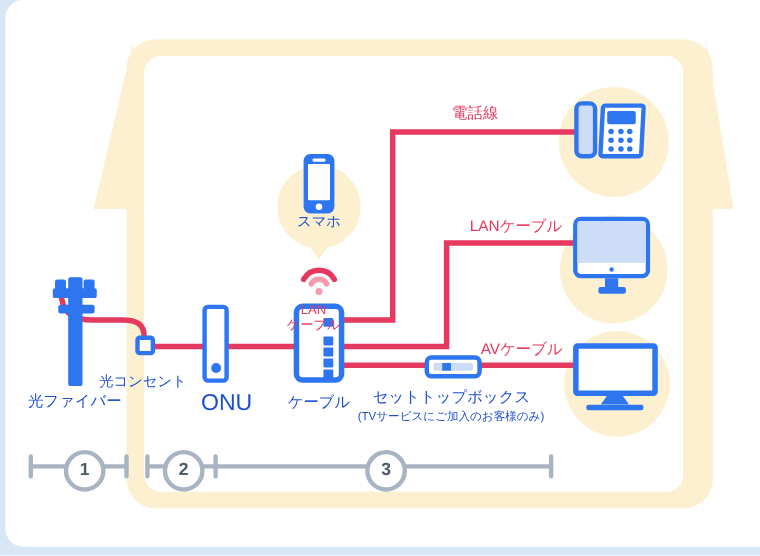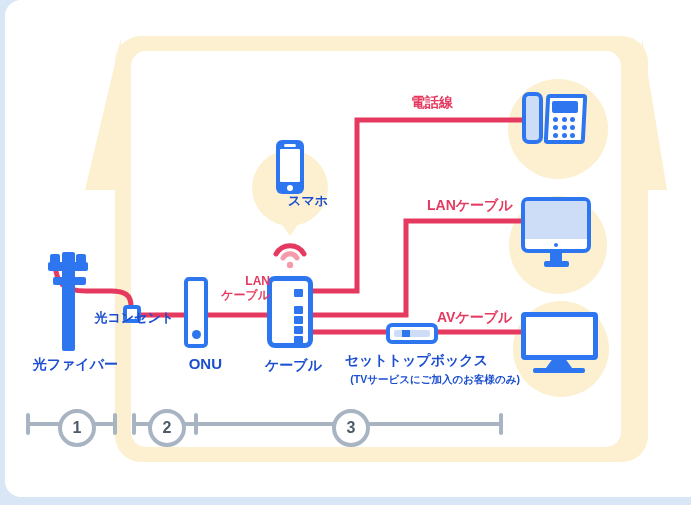--- a/index.html
+++ b/index.html
@@ -3,22 +3,22 @@
 <meta charset="utf-8">
 <style>
   html,body{margin:0;padding:0;}
   body{width:691px;height:505px;overflow:hidden;background:#d9e6f6;
        font-family:"Liberation Sans","DejaVu Sans",sans-serif;}
   #stage{position:relative;width:691px;height:505px;}
   .panel{position:absolute;left:5px;top:0;width:686px;height:497px;
          background:#ffffff;border-radius:16px 0 0 16px;}
   svg.layer{position:absolute;left:0;top:0;z-index:1;}
   .el{position:absolute;z-index:2;box-sizing:border-box;}
-  .lbl{position:absolute;z-index:3;font-weight:bold;color:#1c4fd0;
-       text-align:right;white-space:nowrap;line-height:1.15;}
+  .lbl{position:absolute;z-index:3;font-weight:normal;color:#1c4fd0;
+       text-align:center;white-space:nowrap;line-height:1.15;}
   .red{color:#e5395f;}
   
   .pole{background:#2e76f0;border-radius:2px;}
   
   .outlet{left:123px;top:305px;width:18px;height:18px;background:#fff;
           border:4px solid #2e76f0;border-radius:4px;}
   
   .onu{left:184px;top:277px;width:24px;height:71px;background:#fff;
        border:4px solid #2e76f0;border-radius:5px;}
   .onu-dot{left:192px;top:330px;width:9px;height:9px;border-radius:50%;background:#2e76f0;}
@@ -59,21 +59,21 @@
   .tv-base{left:533px;top:368px;width:52px;height:5px;background:#2e76f0;border-radius:2px;}
   
   .stb-box{left:386px;top:323px;width:52px;height:21px;background:#fff;
       border:4px solid #2e76f0;border-radius:6px;}
   .stb-bar{left:394px;top:330px;width:36px;height:7px;background:#cddcf7;border-radius:2px;}
   .stb-sq{left:402px;top:330px;width:8px;height:7px;background:#2e76f0;}
   
   .step{width:30px;height:30px;border-radius:50%;background:#fff;border:4px solid #a9b4c3;
         color:#4d5a68;font-weight:bold;font-size:16px;display:flex;
         align-items:center;justify-content:center;z-index:3;position:absolute;}
-  .lan2{white-space:pre-line;}
+  .lan2{white-space:pre-line;padding-left:46px;}
 </style>
 </head>
 <body>
 
 <div id="stage">
   <div class="panel"></div>
 
   <svg class="layer" width="691" height="505" viewBox="0 0 691 505">
 
     <g>
@@ -115,25 +115,25 @@
   </svg>
 
   <div class="el pole" style="left:62px;top:252px;width:13px;height:99px;"></div>
   <div class="el pole" style="left:50px;top:254px;width:10px;height:16px;"></div>
   <div class="el pole" style="left:76px;top:254px;width:10px;height:16px;"></div>
   <div class="el pole" style="left:48px;top:262px;width:40px;height:9px;"></div>
   <div class="el pole" style="left:53px;top:277px;width:33px;height:8px;"></div>
   <div class="lbl" style="left:18px;top:356px;width:100px;font-size:14px;">光ファイバー</div>
 
   <div class="el outlet"></div>
-  <div class="lbl" style="left:86px;top:311px;width:88px;font-size:13px;">光コンセント</div>
+  <div class="lbl" style="left:86px;top:340px;width:88px;font-size:13px;">光コンセント</div>
 
   <div class="el onu"></div>
   <div class="el onu-dot"></div>
-  <div class="lbl" style="left:162px;top:355px;width:60px;font-size:15px;">ONU</div>
+  <div class="lbl" style="left:176px;top:355px;width:60px;font-size:21px;">ONU</div>
 
   <div class="lbl red lan2" style="left:208px;top:275px;width:62px;font-size:12px;">LAN
 ケーブル</div>
 
   <div class="el router">
     <span class="rsq" style="top:8px;"></span>
     <span class="rsq" style="top:25px;"></span>
     <span class="rsq" style="top:35px;"></span>
     <span class="rsq" style="top:45px;"></span>
     <span class="rsq" style="top:55px;"></span>

